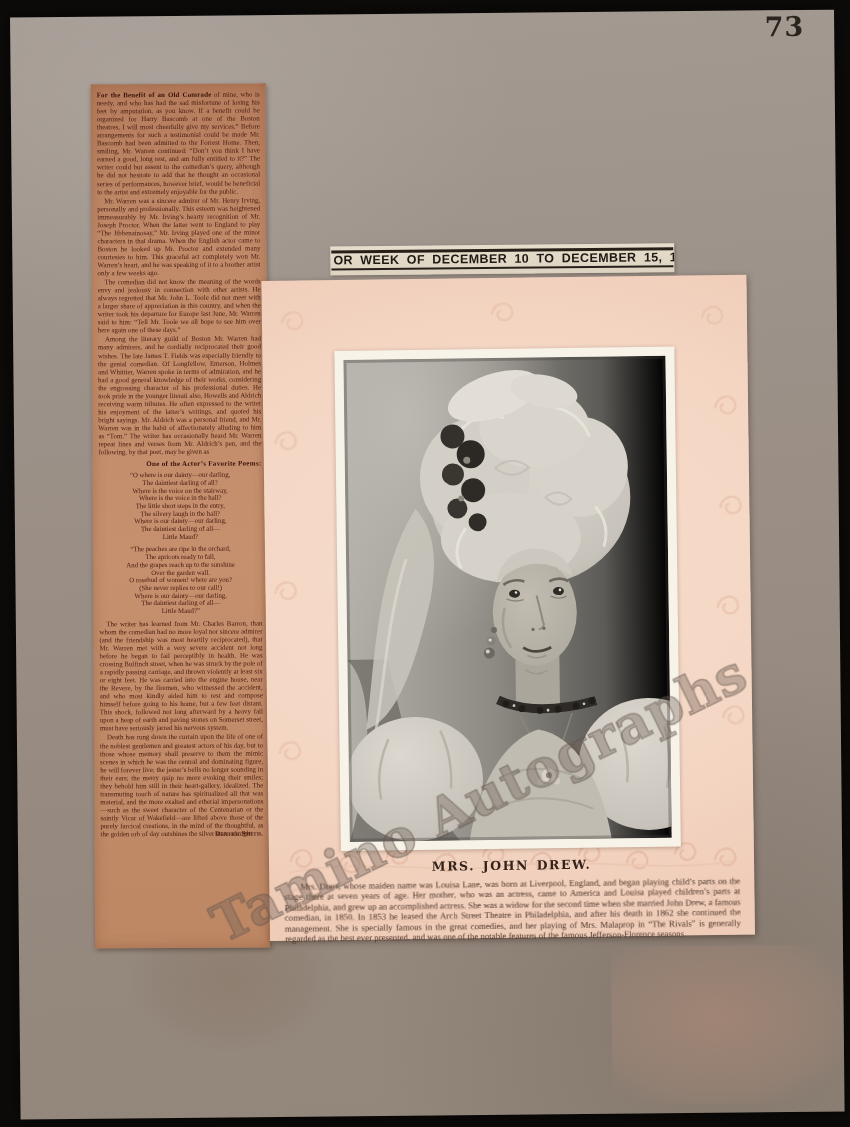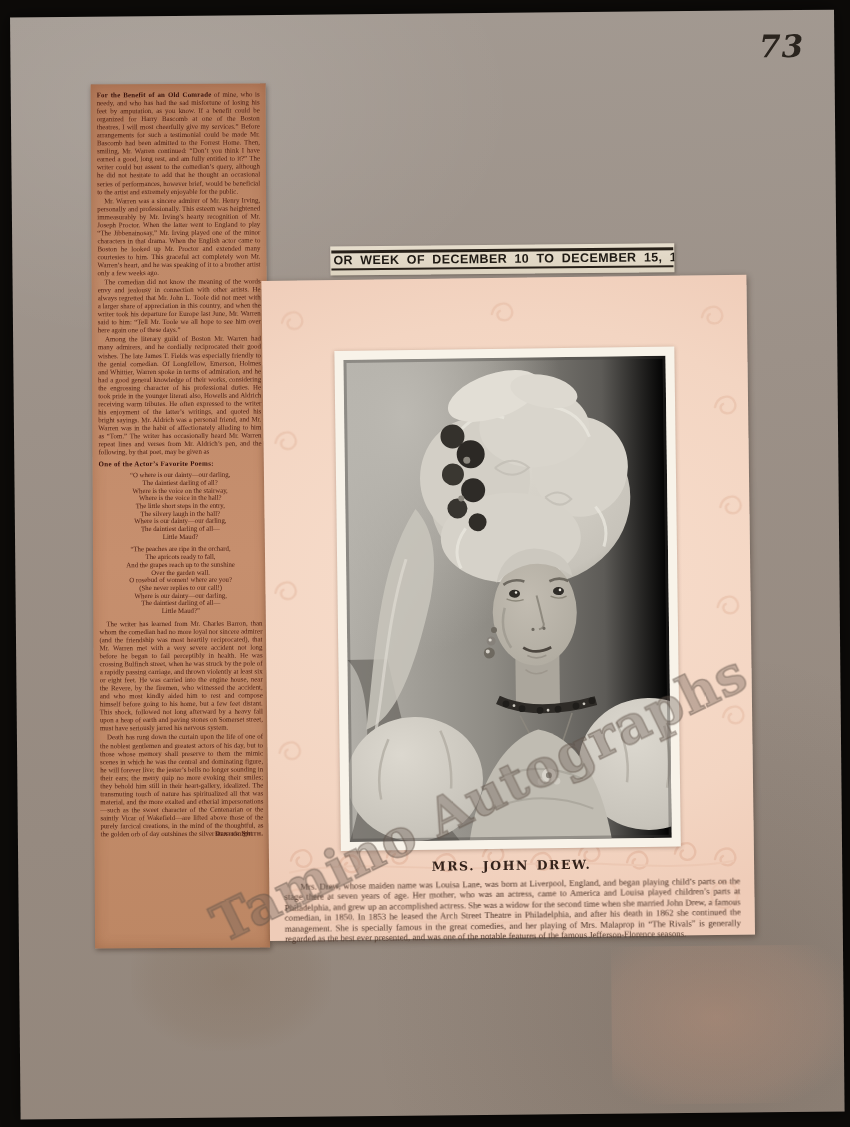--- a/index.html
+++ b/index.html
@@ -10,24 +10,23 @@
   .page{
     position:absolute;left:10px;top:12px;width:824px;height:1102px;
     background:
       radial-gradient(ellipse 600px 400px at 18% 8%, rgba(255,255,255,.10), transparent 60%),
       radial-gradient(ellipse 500px 500px at 85% 90%, rgba(60,45,35,.18), transparent 70%),
       linear-gradient(175deg,#a39a92 0%,#9c9188 35%,#968a80 70%,#93867b 100%);
     transform:rotate(-0.55deg);transform-origin:70% 0;
     box-shadow:0 0 18px rgba(0,0,0,.6);
   }
   .page-number{
-    position:absolute;right:30px;top:18px;
-    font-family:"DejaVu Serif",serif;font-weight:bold;font-size:31px;color:#2a241e;
+    position:absolute;right:30px;top:1px;
+    font-family:"DejaVu Serif",serif;font-weight:bold;font-size:27px;color:#2a241e;
     letter-spacing:1px;
-    font-style:italic;
   }
   
   .stain{position:absolute;pointer-events:none;}
   .stain-left{
     left:112px;top:915px;width:200px;height:120px;
     background:radial-gradient(ellipse at 50% 40%, rgba(120,92,66,.22), rgba(120,92,66,.10) 55%, transparent 75%);
   }
   .stain-br{
     left:592px;top:935px;width:232px;height:158px;
     background:radial-gradient(ellipse at 45% 45%, rgba(214,160,132,.34), rgba(205,155,130,.16) 60%, transparent 82%);
@@ -38,21 +37,21 @@
     background:linear-gradient(178deg,#b57c5c 0%,#c08a69 18%,#c68f6e 55%,#bd8764 100%);
     box-shadow:1px 2px 5px rgba(30,15,8,.40), inset 0 0 14px rgba(110,55,25,.30);
     transform:rotate(0.25deg);
     padding:7px 6px 0 6px;box-sizing:border-box;
     color:#45180e;font-size:6.9px;line-height:8.05px;text-align:justify;
   }
   .left-clipping p{margin:0;}
   .para-block p{text-indent:7px;margin-top:1px;}
   .lead{font-weight:bold;color:#38100a;letter-spacing:.2px;}
   .poem-head{
-    margin:4px 0 3px 0;text-align:left;font-size:7px;font-weight:bold;color:#38100a;letter-spacing:.3px;
+    margin:4px 0 3px 0;text-align:right;font-size:7px;font-weight:bold;color:#38100a;letter-spacing:.3px;
   }
   .poem{margin:0 0 5px 0;text-align:center;}
   .poem .poem-line{font-size:6.8px;line-height:7.7px;text-indent:0;}
   .signature{
     text-align:right;font-weight:bold;font-variant:small-caps;letter-spacing:.4px;
     margin-top:-7.9px !important;text-indent:0 !important;
   }
   
   .headline-strip{
     position:absolute;left:318px;top:232px;width:344px;height:29px;

